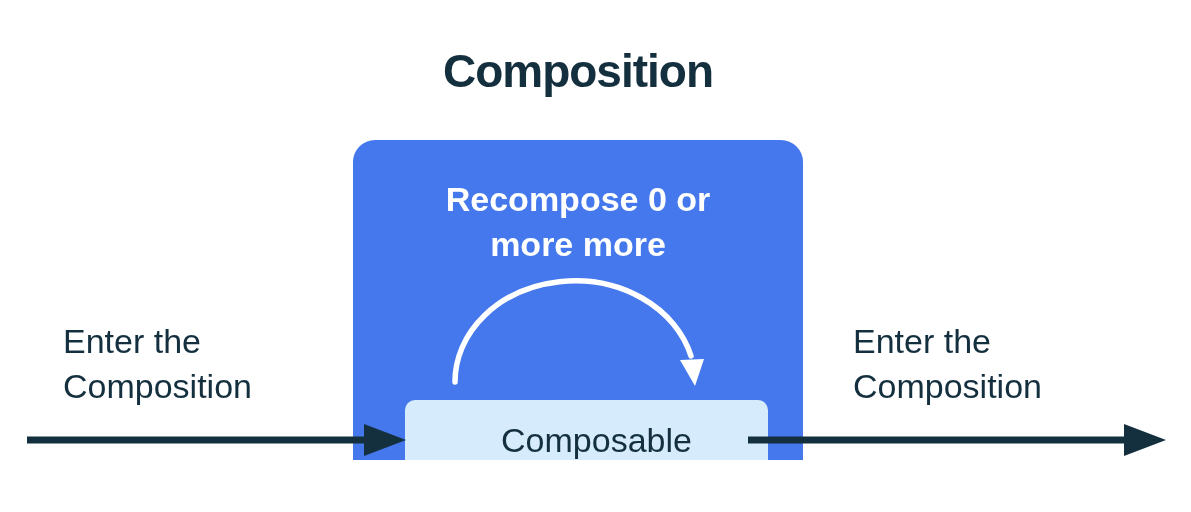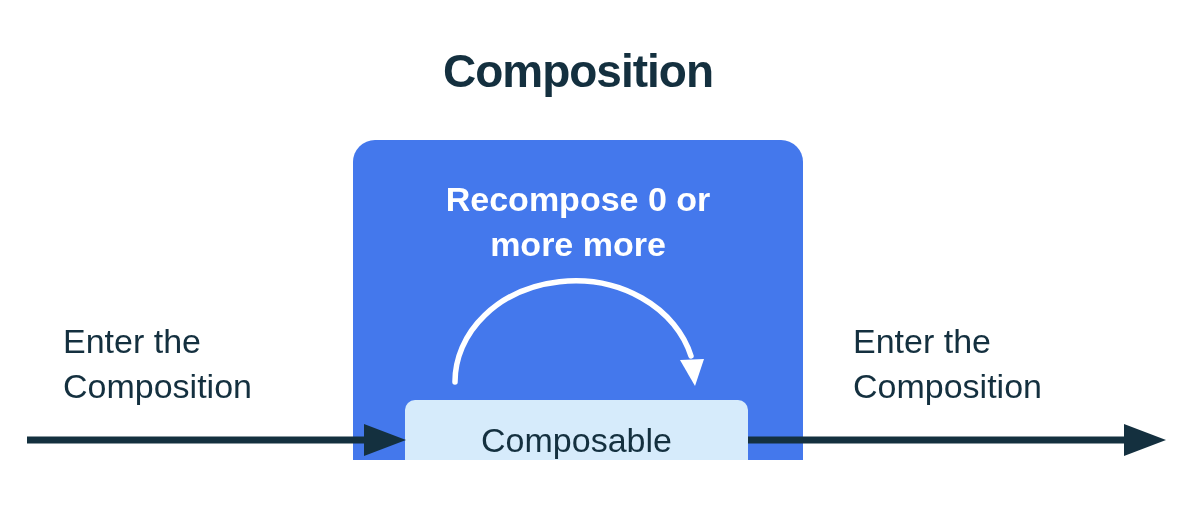--- a/index.html
+++ b/index.html
@@ -54,20 +54,21 @@
     top: 370px;
     width: 343px;
     height: 80px;
     background: #d6ebfb;
     border-radius: 10px;
     display: flex;
     align-items: center;
     justify-content: center;
     font-size: 34px;
     color: #14303f;
+    padding-left: 20px;
   }
   .side-label {
     position: absolute;
     top: 289px;
     width: 240px;
     font-size: 34px;
     line-height: 45px;
     color: #14303f;
   }
   .side-label span { display: block; }

